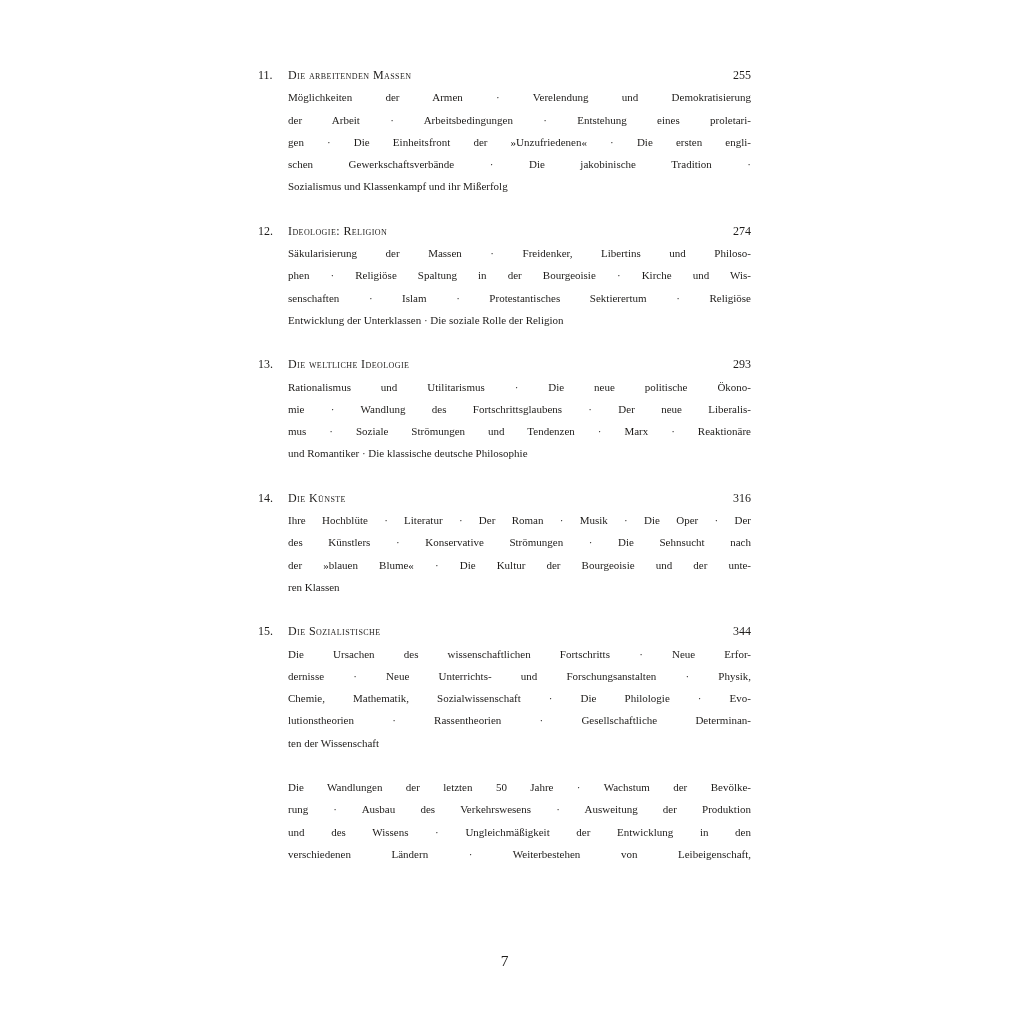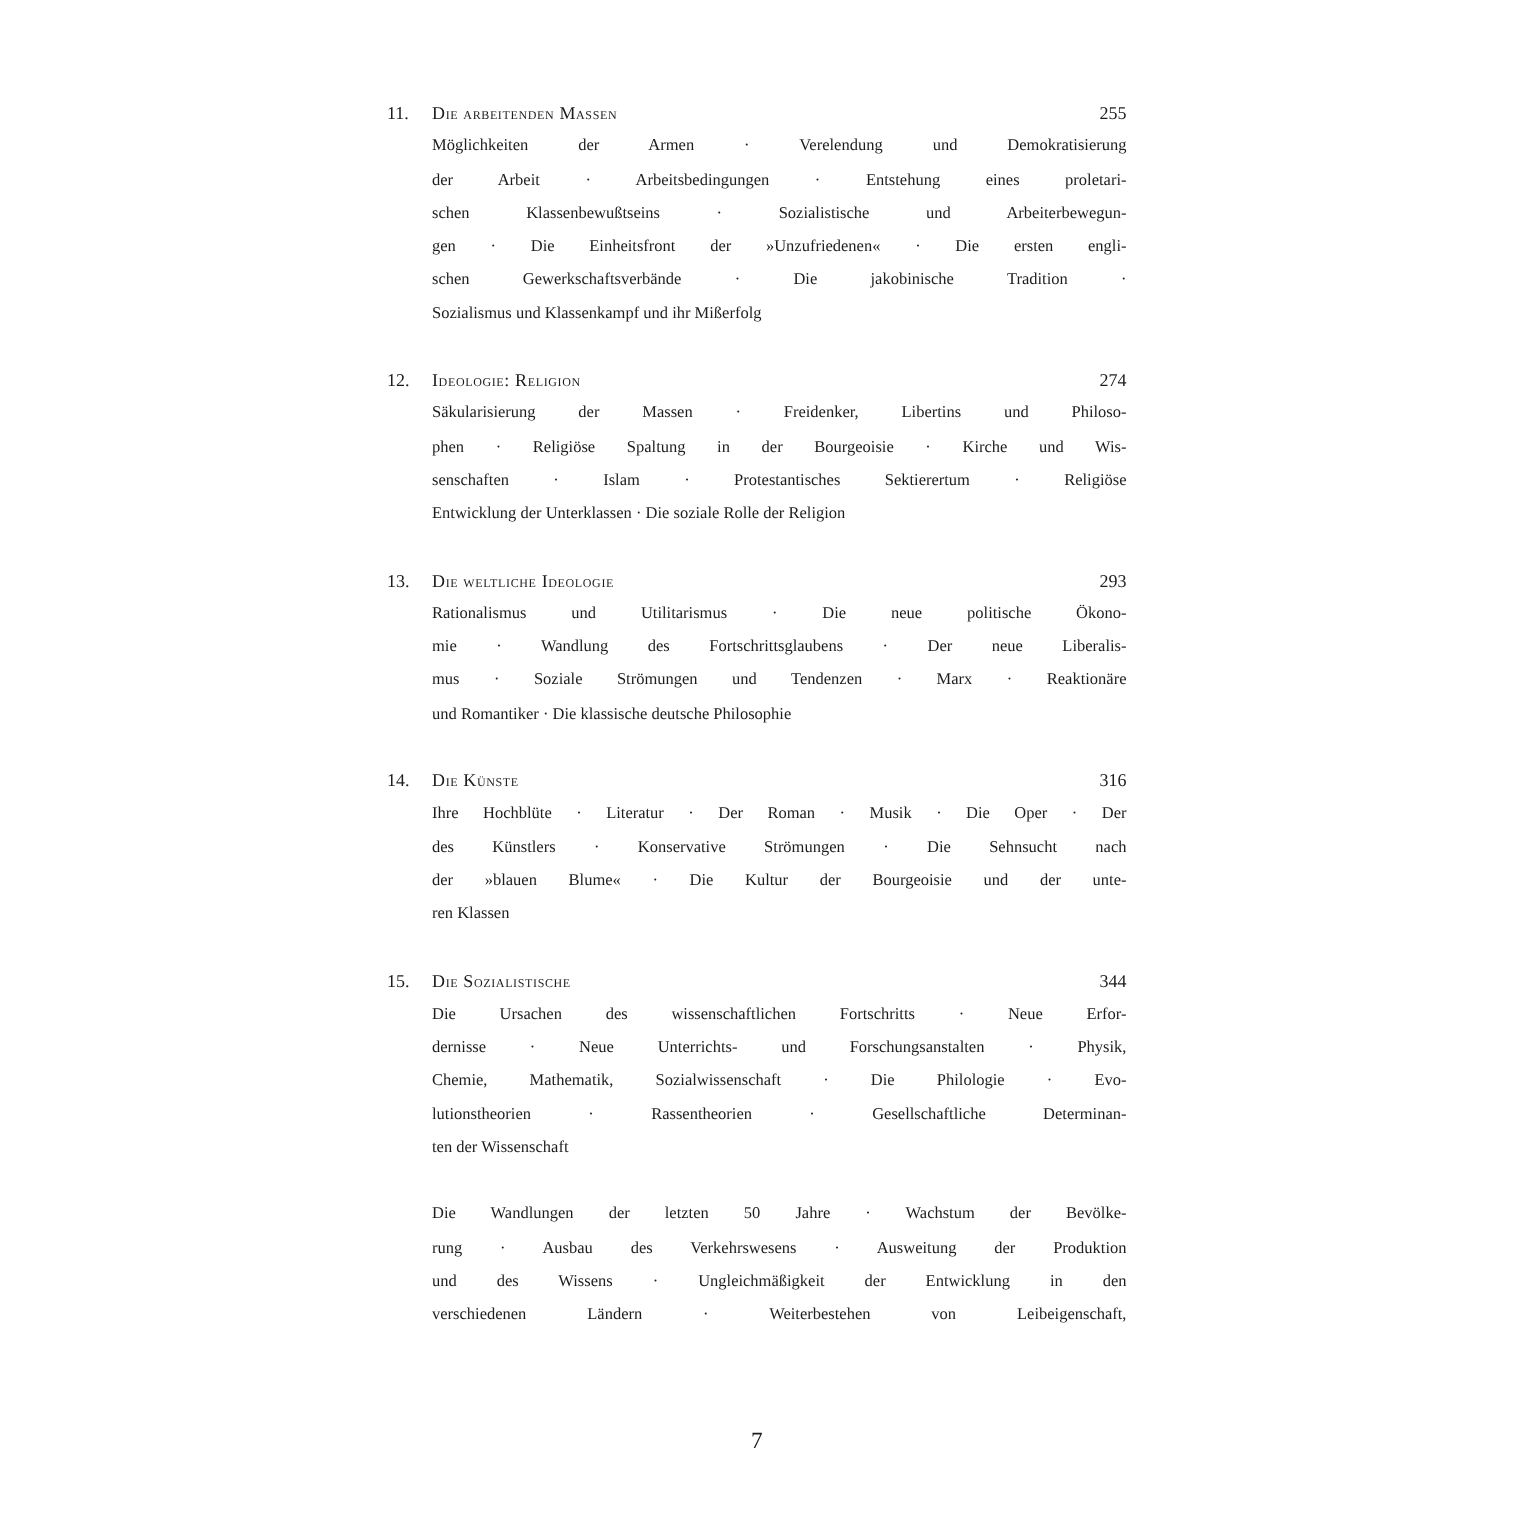--- a/index.html
+++ b/index.html
@@ -82,21 +82,20 @@
 
     <section class="entry">
       <div class="entry-head">
         <span class="entry-num">11.</span>
         <span class="entry-title">Die arbeitenden Massen</span>
         <span class="entry-page">255</span>
       </div>
       <div class="desc">
         <div class="line">Möglichkeiten der Armen · Verelendung und Demokratisierung</div>
         <div class="line">der Arbeit · Arbeitsbedingungen · Entstehung eines proletari-</div>
-        <div class="line">schen Klassenbewußtseins · Sozialistische und Arbeiterbewegun-</div>
         <div class="line">gen · Die Einheitsfront der »Unzufriedenen« · Die ersten engli-</div>
         <div class="line">schen Gewerkschaftsverbände · Die jakobinische Tradition ·</div>
         <div class="line">Sozialismus und Klassenkampf und ihr Mißerfolg</div>
       </div>
     </section>
 
     <section class="entry">
       <div class="entry-head">
         <span class="entry-num">12.</span>
         <span class="entry-title">Ideologie: Religion</span>

